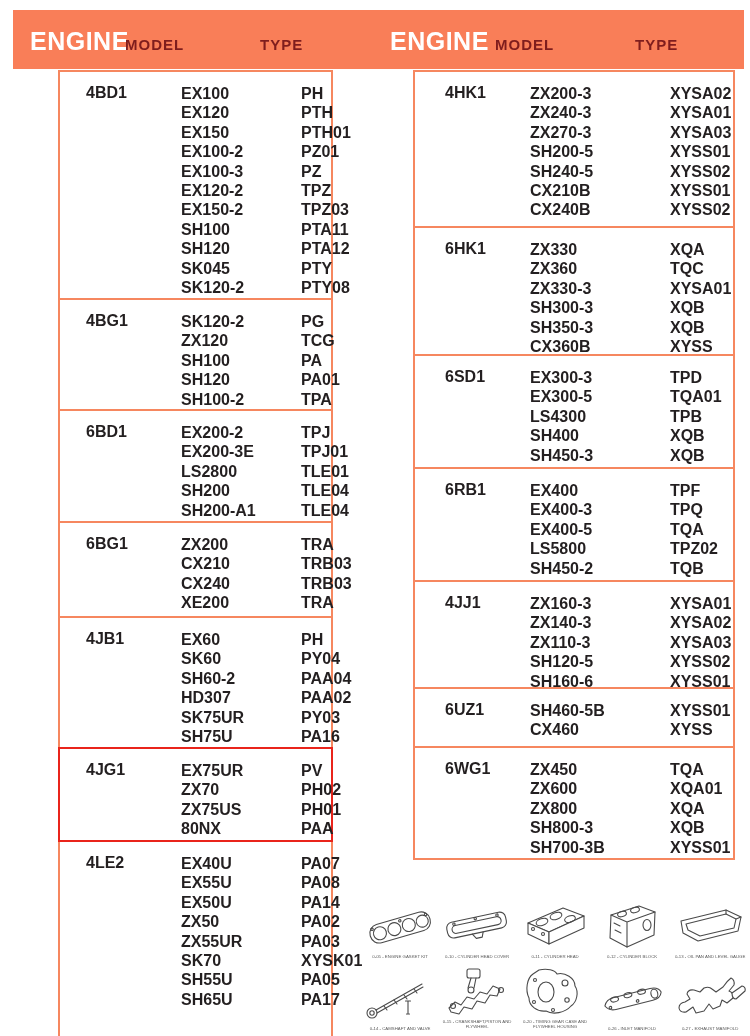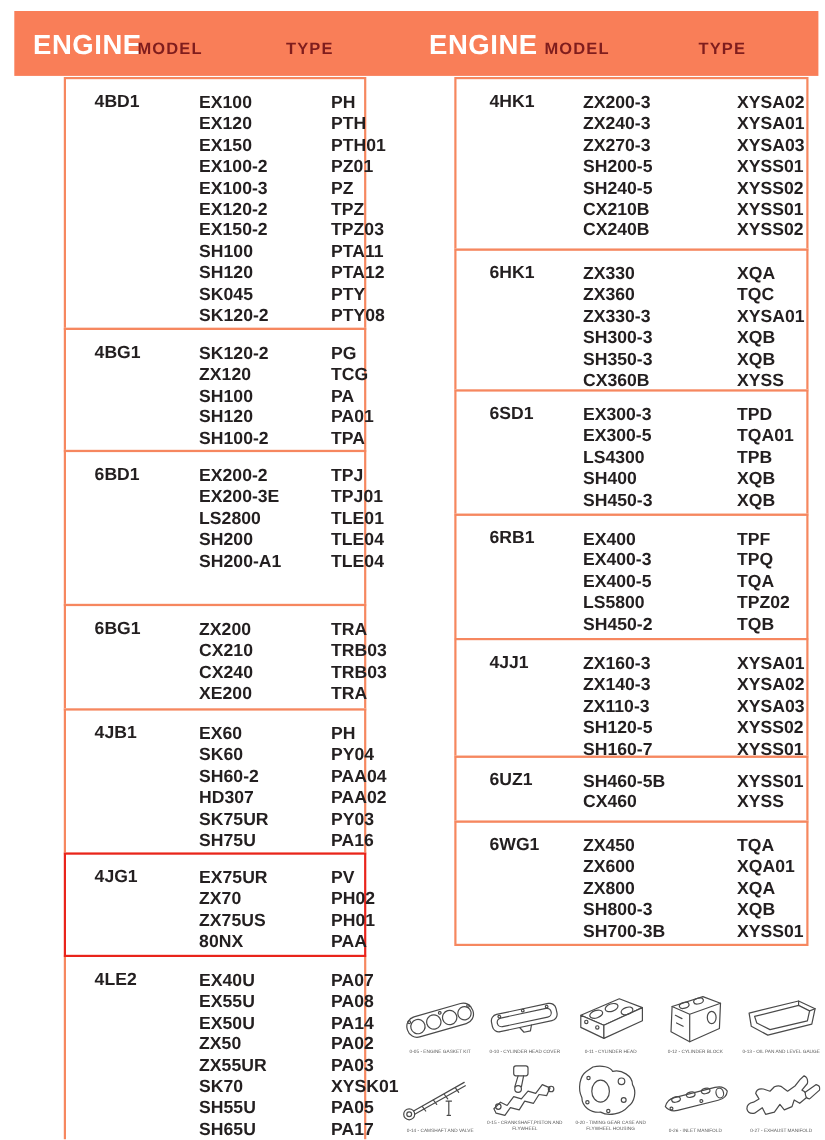--- a/index.html
+++ b/index.html
@@ -120,21 +120,21 @@
           <div class="trow">
             <span class="model">SH120</span>
             <span class="type">PA01</span>
           </div>
           <div class="trow">
             <span class="model">SH100-2</span>
             <span class="type">TPA</span>
           </div>
         </div>
     </div>
-    <div class="sec" style="height:142px">
+    <div class="sec" style="height:114px">
       <div class="engine">6BD1</div>
       <div class="rows">
           <div class="trow">
             <span class="model">EX200-2</span>
             <span class="type">TPJ</span>
           </div>
           <div class="trow">
             <span class="model">EX200-3E</span>
             <span class="type">TPJ01</span>
           </div>
@@ -388,21 +388,21 @@
           </div>
           <div class="trow">
             <span class="model">ZX110-3</span>
             <span class="type">XYSA03</span>
           </div>
           <div class="trow">
             <span class="model">SH120-5</span>
             <span class="type">XYSS02</span>
           </div>
           <div class="trow">
-            <span class="model">SH160-7</span>
+            <span class="model">SH160-6</span>
             <span class="type">XYSS01</span>
           </div>
         </div>
     </div>
     <div class="sec" style="height:61px">
       <div class="engine">6UZ1</div>
       <div class="rows">
           <div class="trow">
             <span class="model">SH460-5B</span>
             <span class="type">XYSS01</span>

